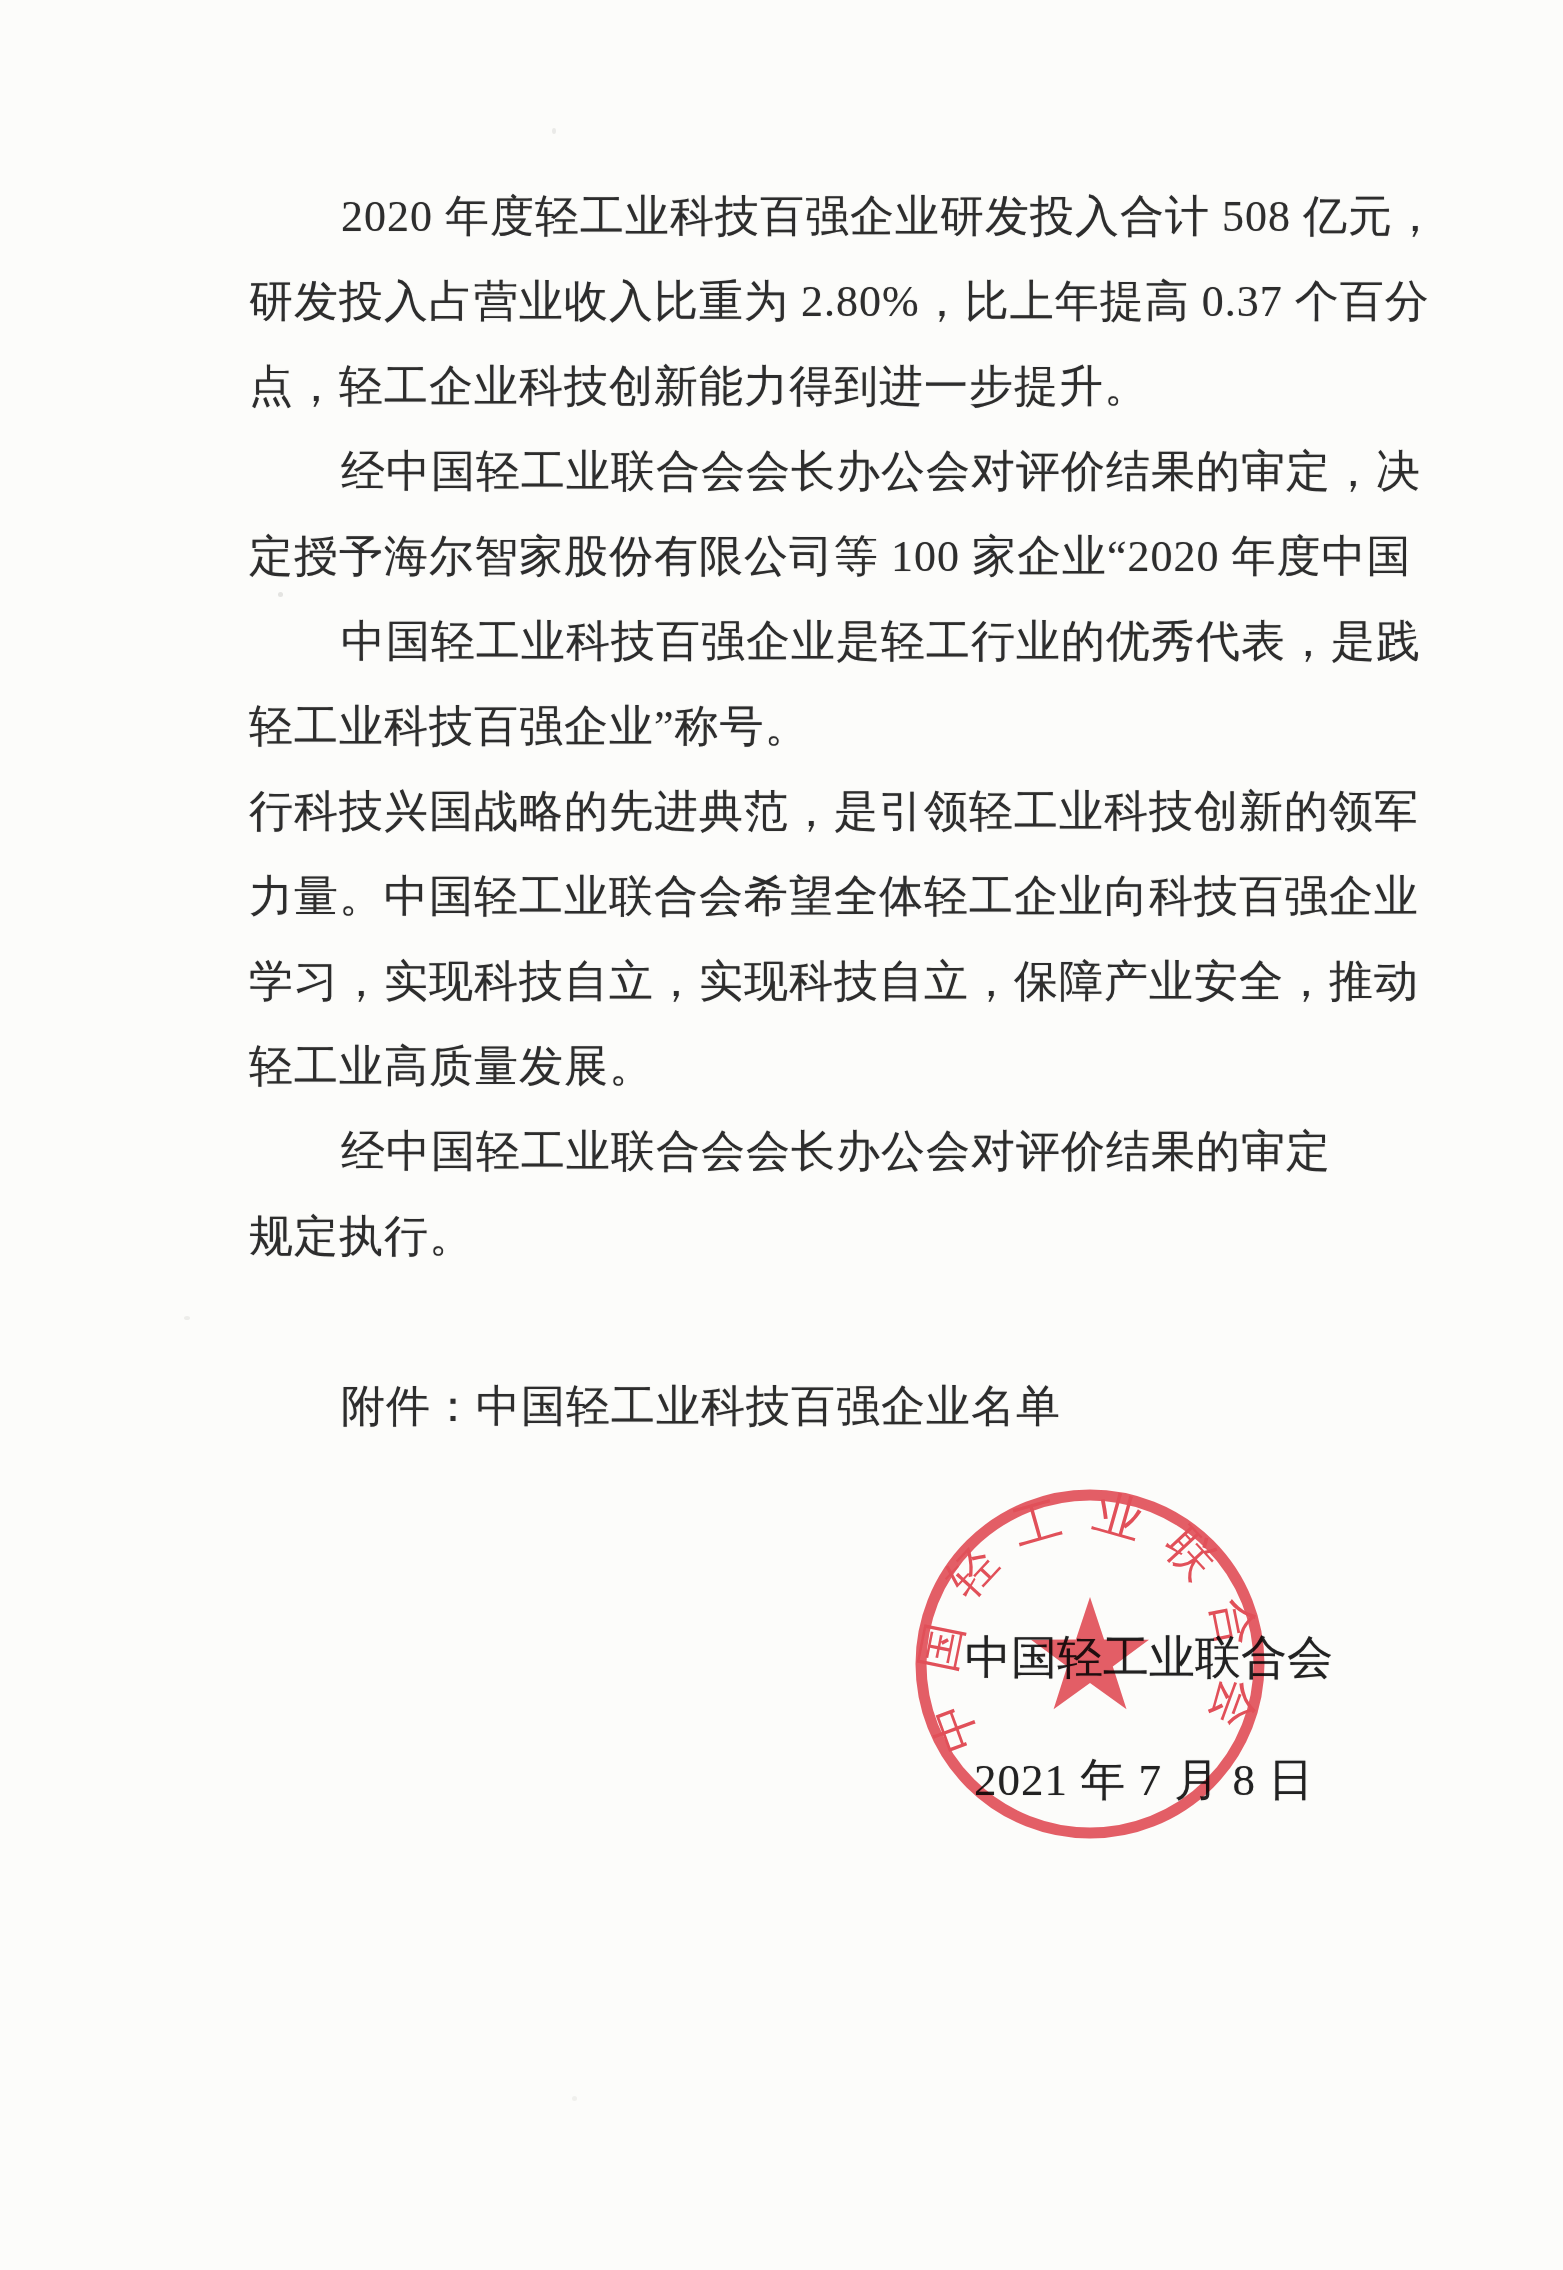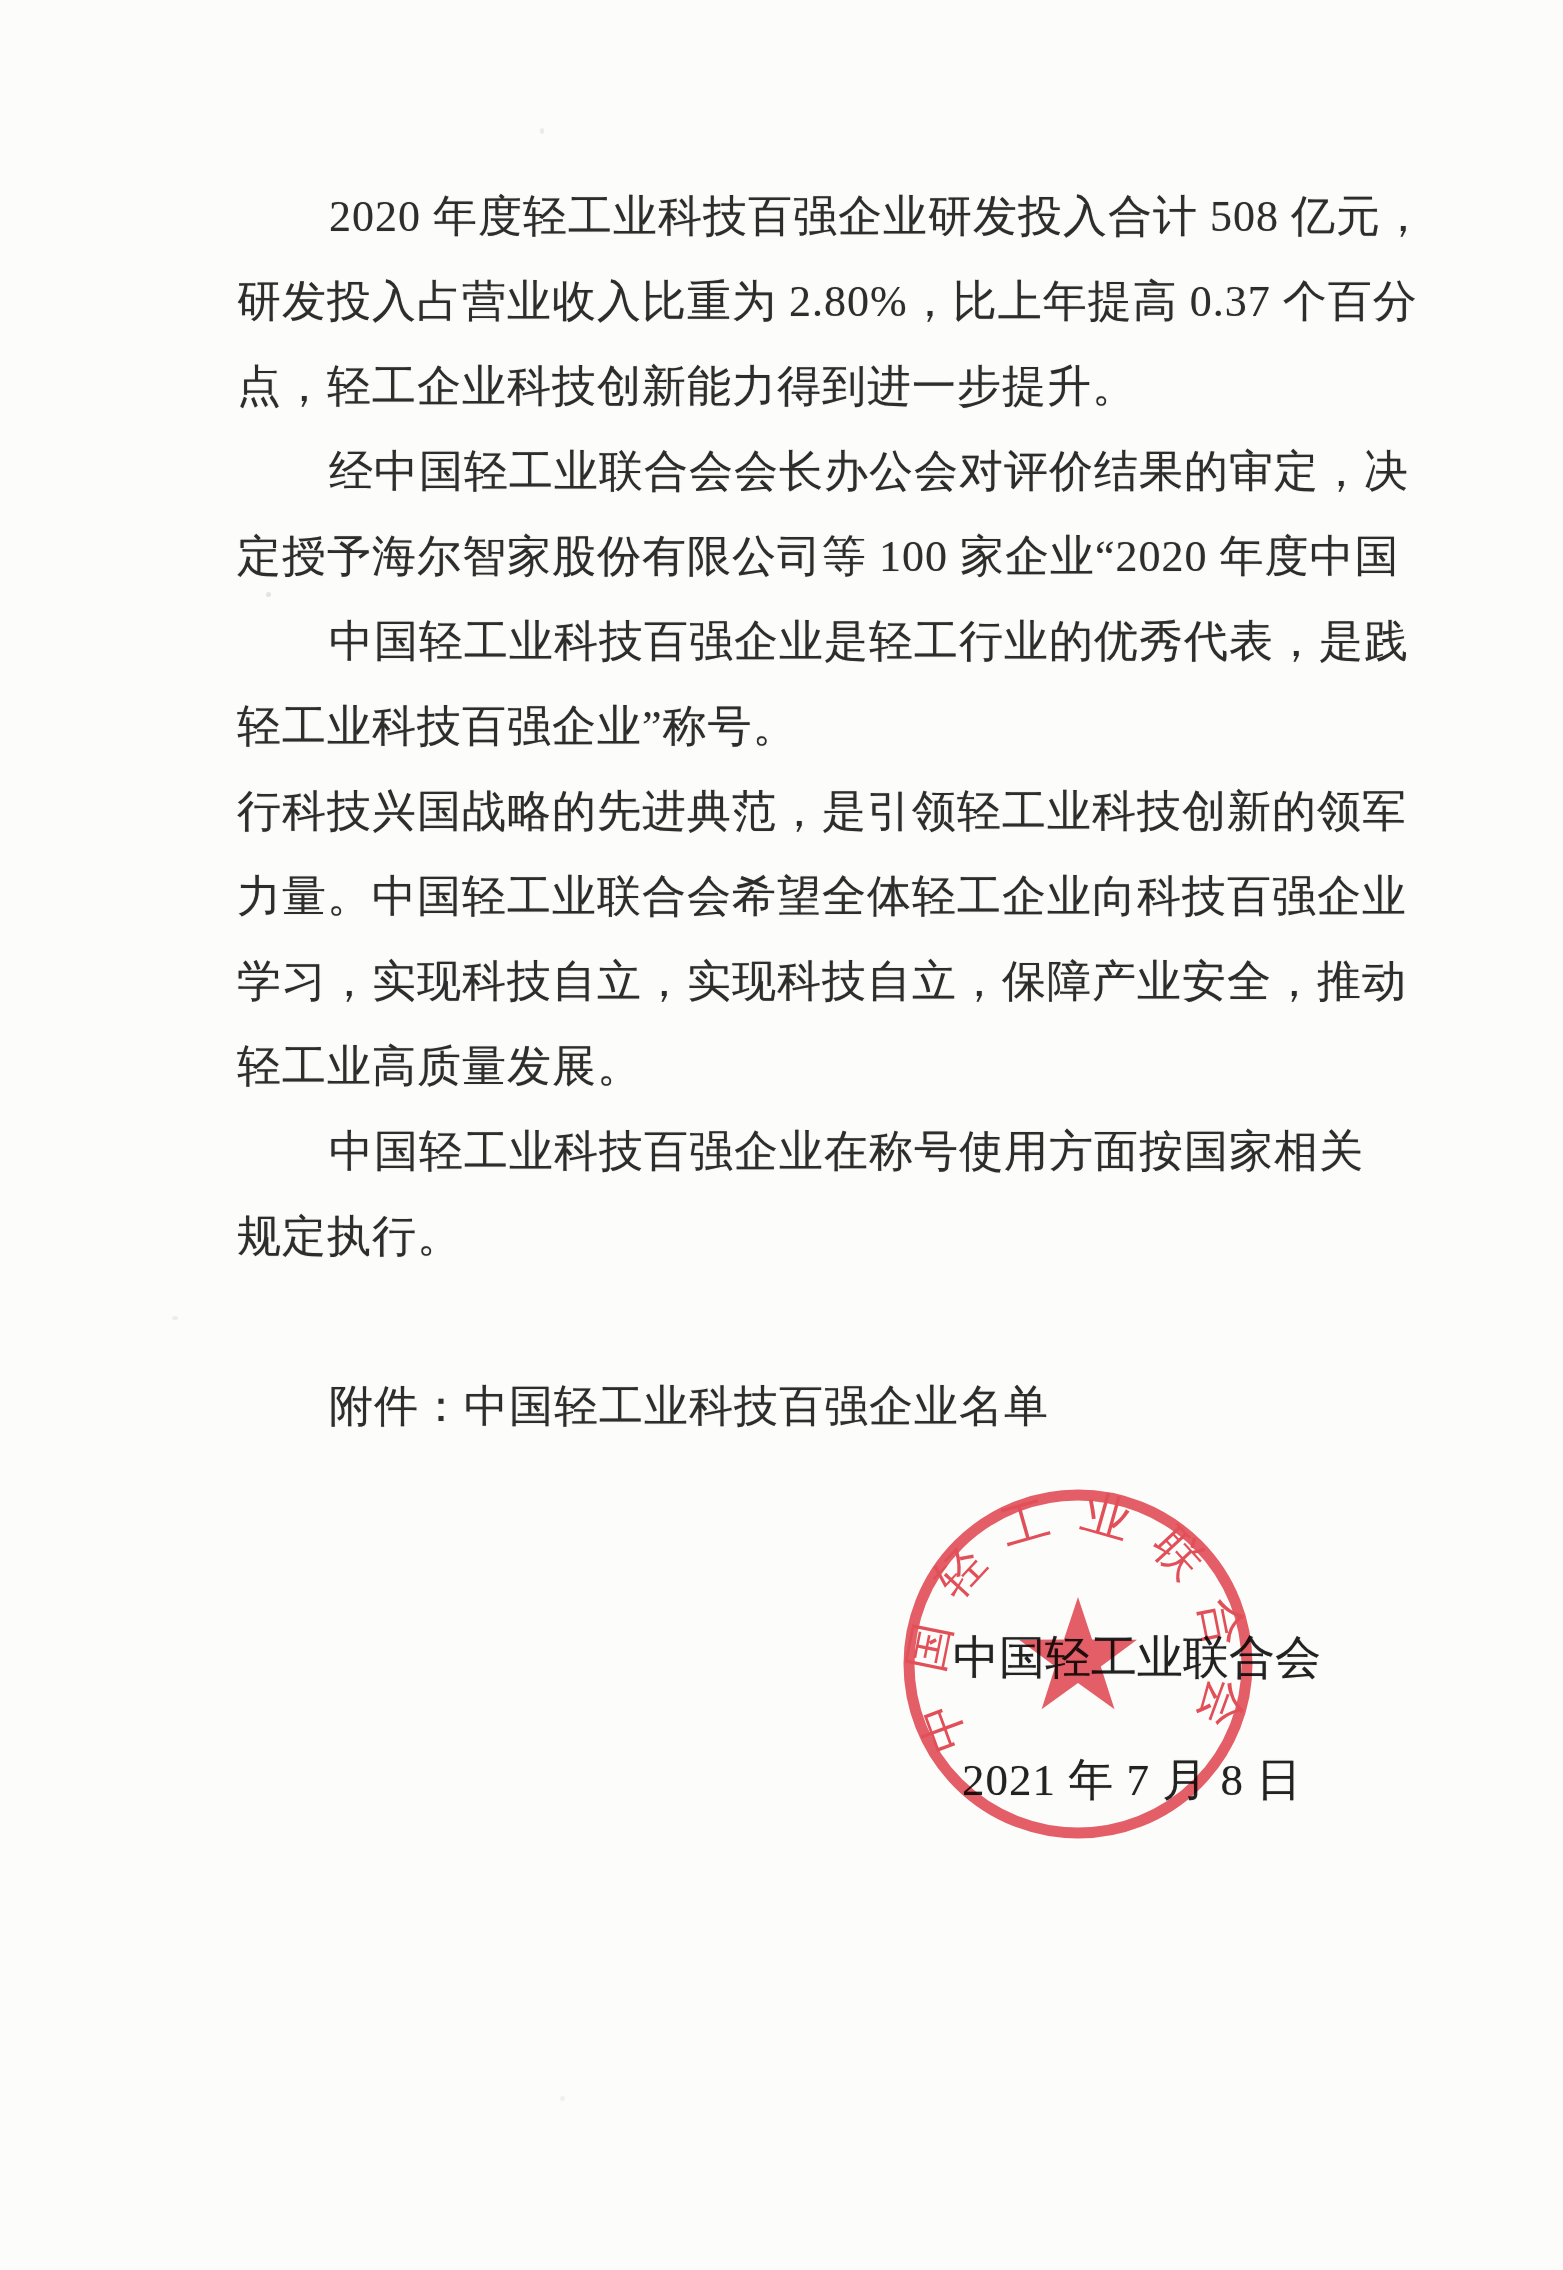--- a/index.html
+++ b/index.html
@@ -7,20 +7,21 @@
     width: 1563px;
     height: 2270px;
     position: relative;
     background: #fcfcfa;
     font-family: "Liberation Serif", "DejaVu Serif", serif;
     overflow: hidden;
   }
   .page {
     position: absolute;
     inset: 0;
+    margin-left: 12px;
   }
   .text-column {
     position: absolute;
     left: 237px;
     top: 174px;
     width: 1160px;
     color: #2d2d2d;
     font-size: 44px;
   }
   .line {
@@ -94,21 +95,21 @@
     <div class="line">研发投入占营业收入比重为 2.80%，比上年提高 0.37 个百分</div>
     <div class="line">点，轻工企业科技创新能力得到进一步提升。</div>
     <div class="line indent">经中国轻工业联合会会长办公会对评价结果的审定，决</div>
     <div class="line">定授予海尔智家股份有限公司等 100 家企业“2020 年度中国</div>
     <div class="line indent">中国轻工业科技百强企业是轻工行业的优秀代表，是践</div>
     <div class="line">轻工业科技百强企业”称号。</div>
     <div class="line">行科技兴国战略的先进典范，是引领轻工业科技创新的领军</div>
     <div class="line">力量。中国轻工业联合会希望全体轻工企业向科技百强企业</div>
     <div class="line">学习，实现科技自立，实现科技自立，保障产业安全，推动</div>
     <div class="line">轻工业高质量发展。</div>
-    <div class="line indent">中国轻工业科技百强企业在称号使用方面按国家相关</div>
+    <div class="line indent">经中国轻工业联合会会长办公会对评价结果的审定</div>
     <div class="line">规定执行。</div>
     <div class="line blank"></div>
     <div class="line indent">附件：中国轻工业科技百强企业名单</div>
   </div>
 
   <div class="sig-org">中国轻工业联合会</div>
   <div class="sig-date">2021 年 7 月 8 日</div>
 
   <div class="seal-area">
     <svg viewBox="0 0 360 360" xmlns="http://www.w3.org/2000/svg">

